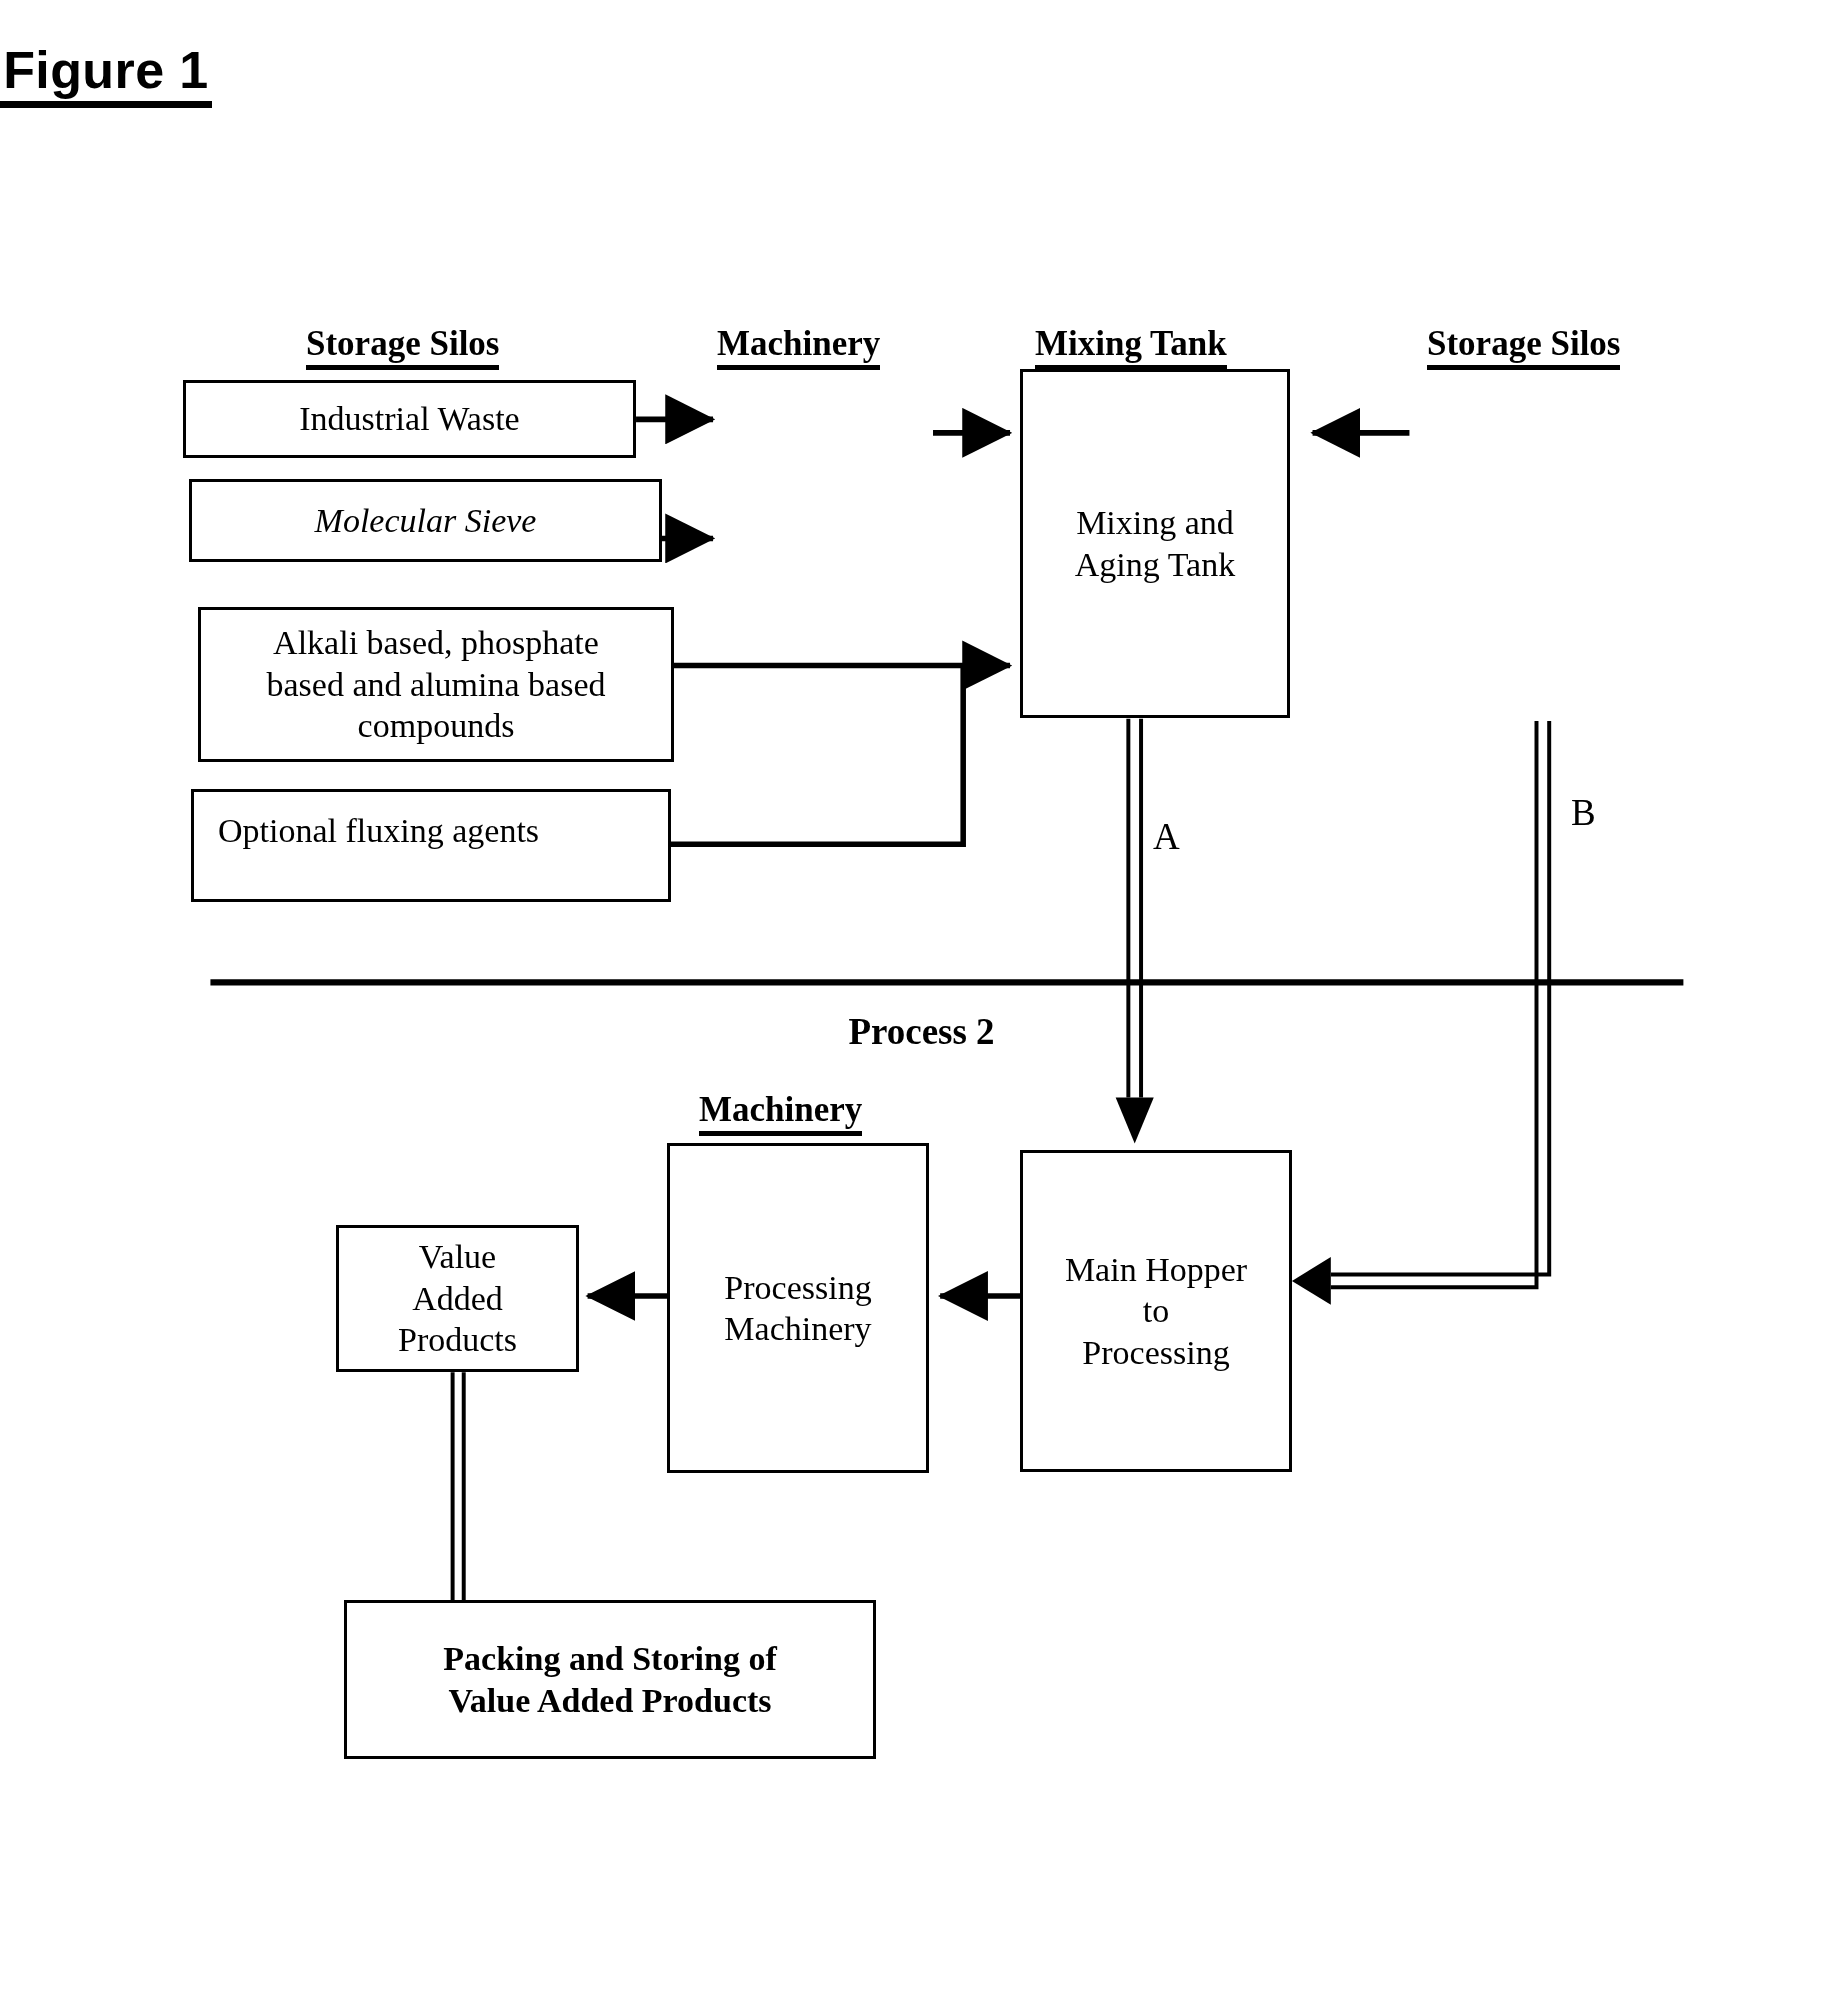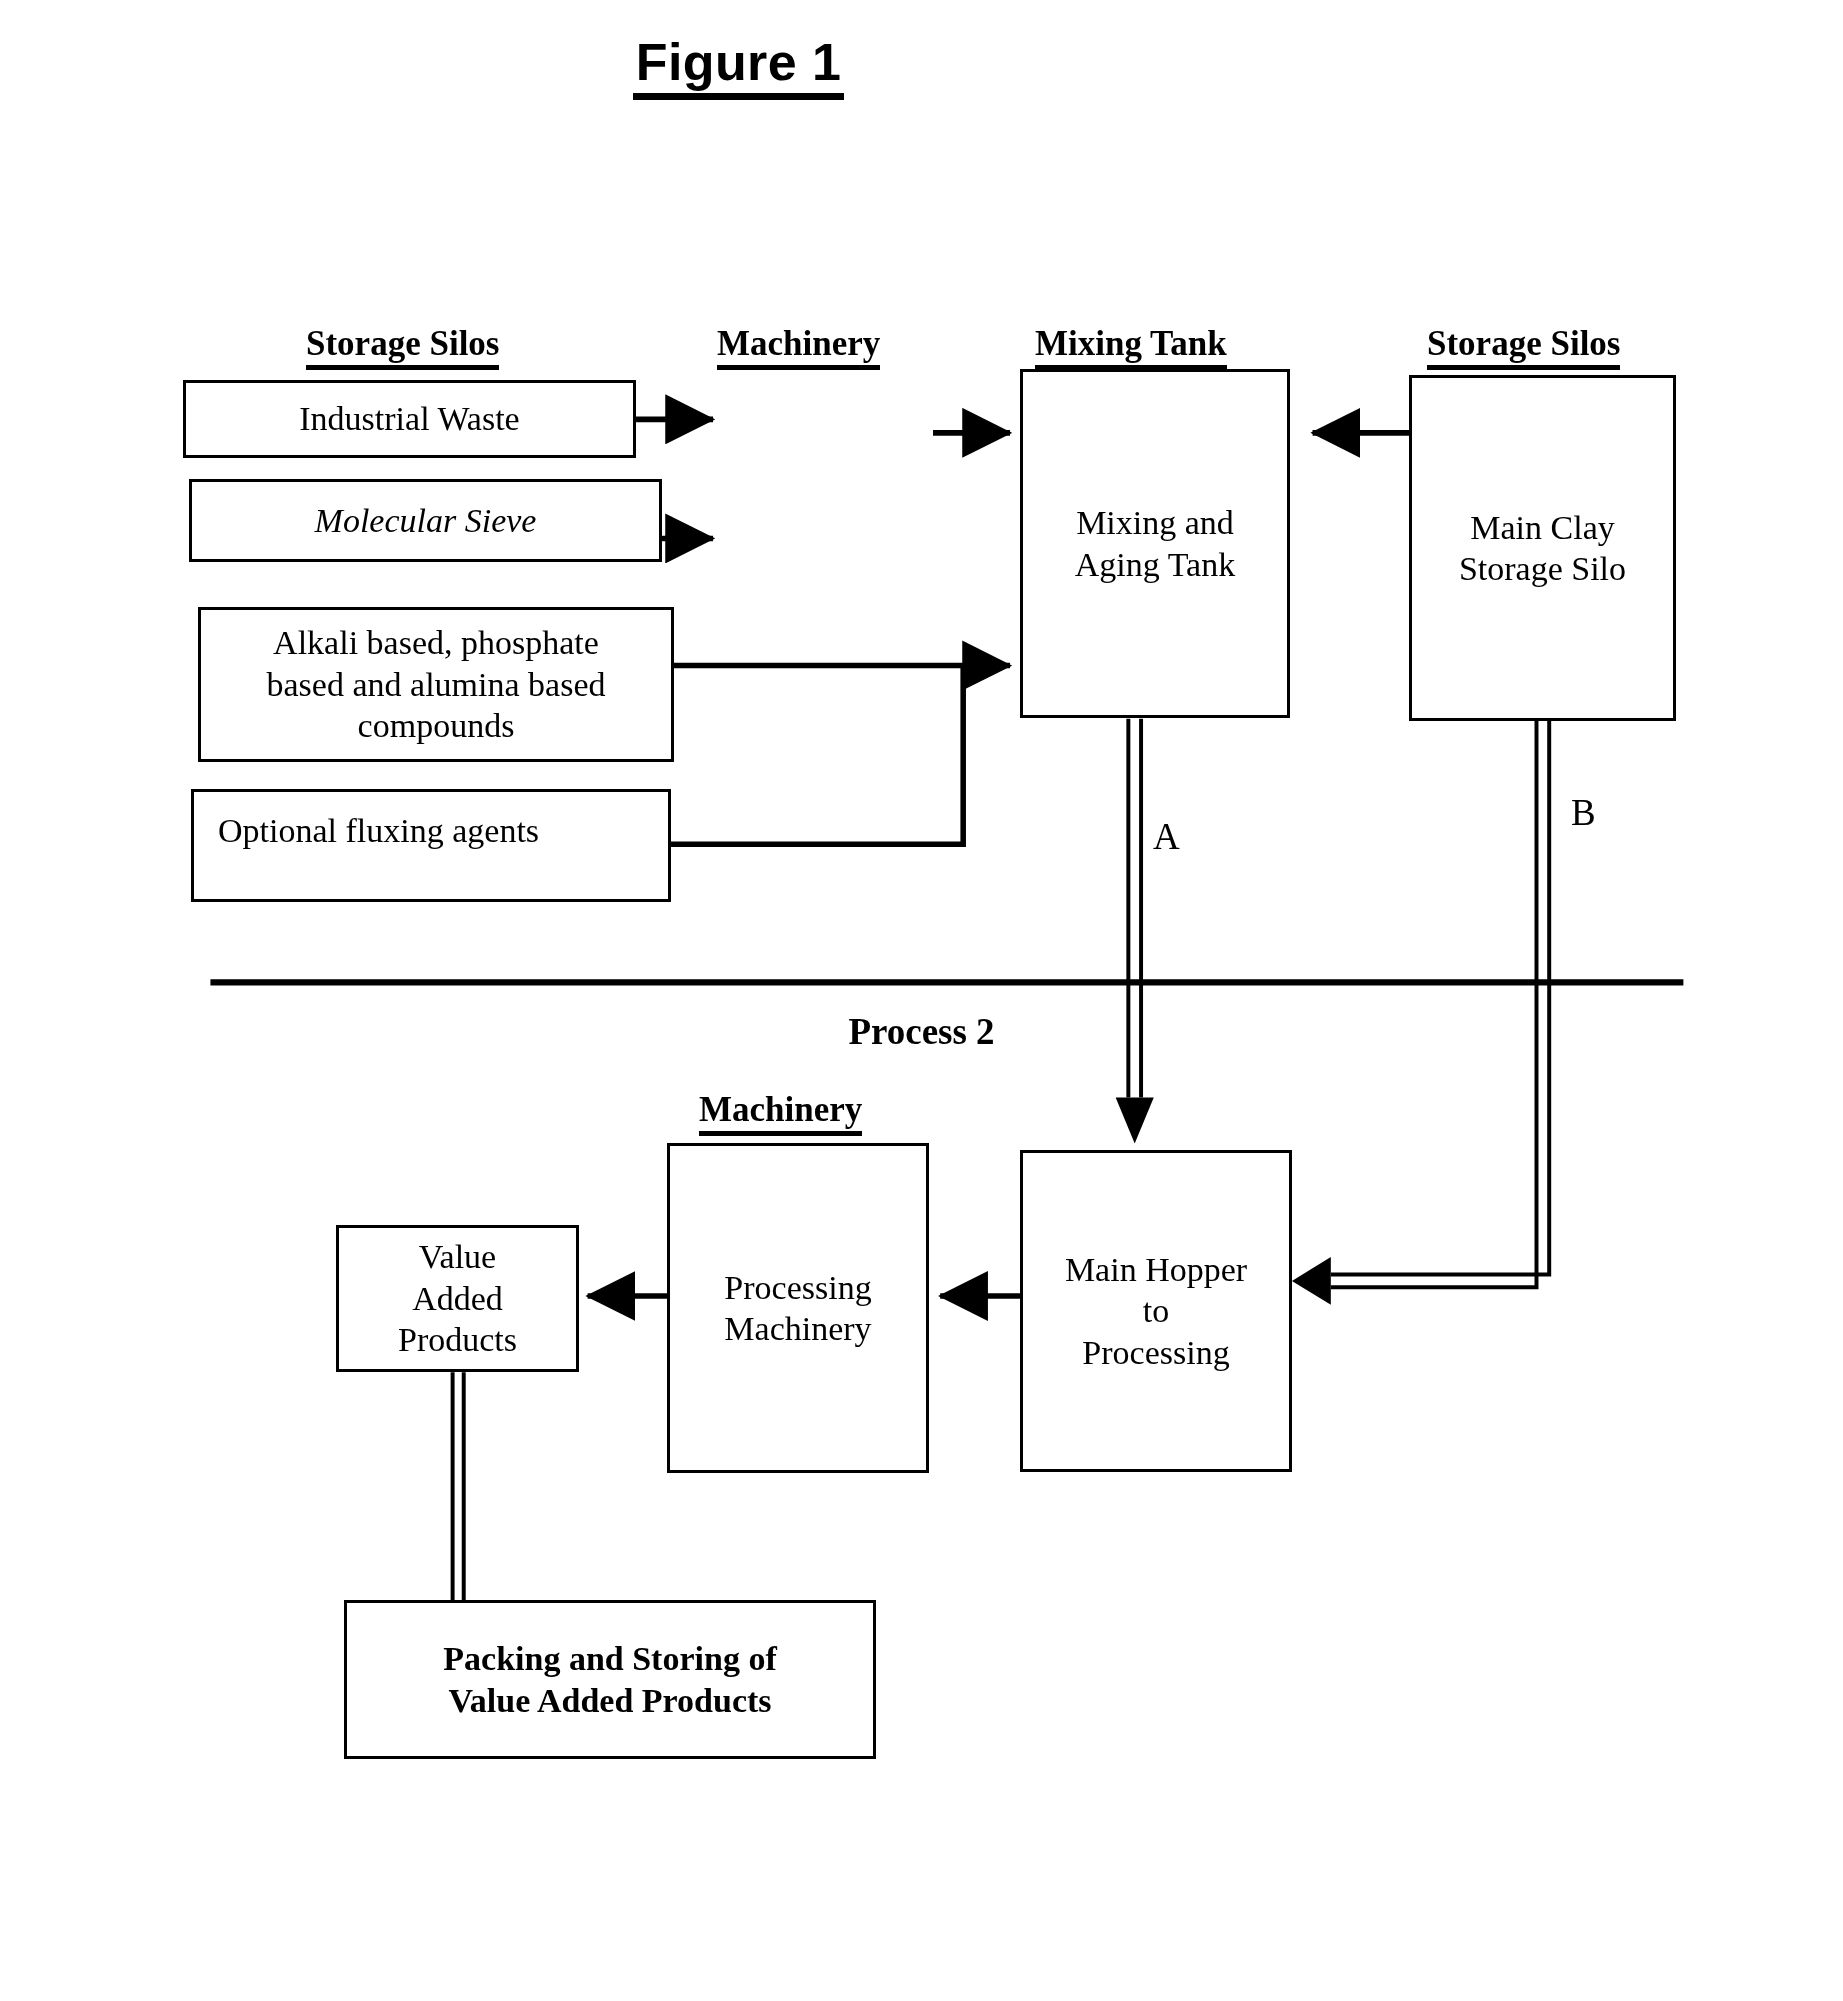--- a/index.html
+++ b/index.html
@@ -26,22 +26,21 @@
     left: 0; top: 0;
     width: 1843px;
     height: 2002px;
     overflow: visible;
   }
   
   .fig-title {
     position: absolute;
     left: 0;
     width: 1477px;
-    top: 32px;
-    text-align: center;
+    top: 40px;
     font-family: "Liberation Sans", "DejaVu Sans", sans-serif;
     font-weight: bold;
     font-size: 52px;
     letter-spacing: 0.4px;
   }
   .fig-title span {
     border-bottom: 7.1px solid #000;
     padding: 0 3.2px 4.8px 3.2px;
     display: inline-block;
     line-height: 1.0;
@@ -200,24 +199,20 @@
   <div class="node v-top t-left" id="node-optional-flux">
     <span class="node-text">Optional fluxing agents</span>
   </div>
 
 
   <div class="node v-center" id="node-mixing-tank">
     <span class="node-text">Mixing and
 Aging Tank</span>
   </div>
 
-  <div class="node v-center" id="node-clay-silo">
-    <span class="node-text">Main Clay
-Storage Silo</span>
-  </div>
 
   <div class="node v-center" id="node-value-added">
     <span class="node-text">Value
 Added
 Products</span>
   </div>
 
   <div class="node v-center" id="node-processing-mach">
     <span class="node-text">Processing
 Machinery</span>

